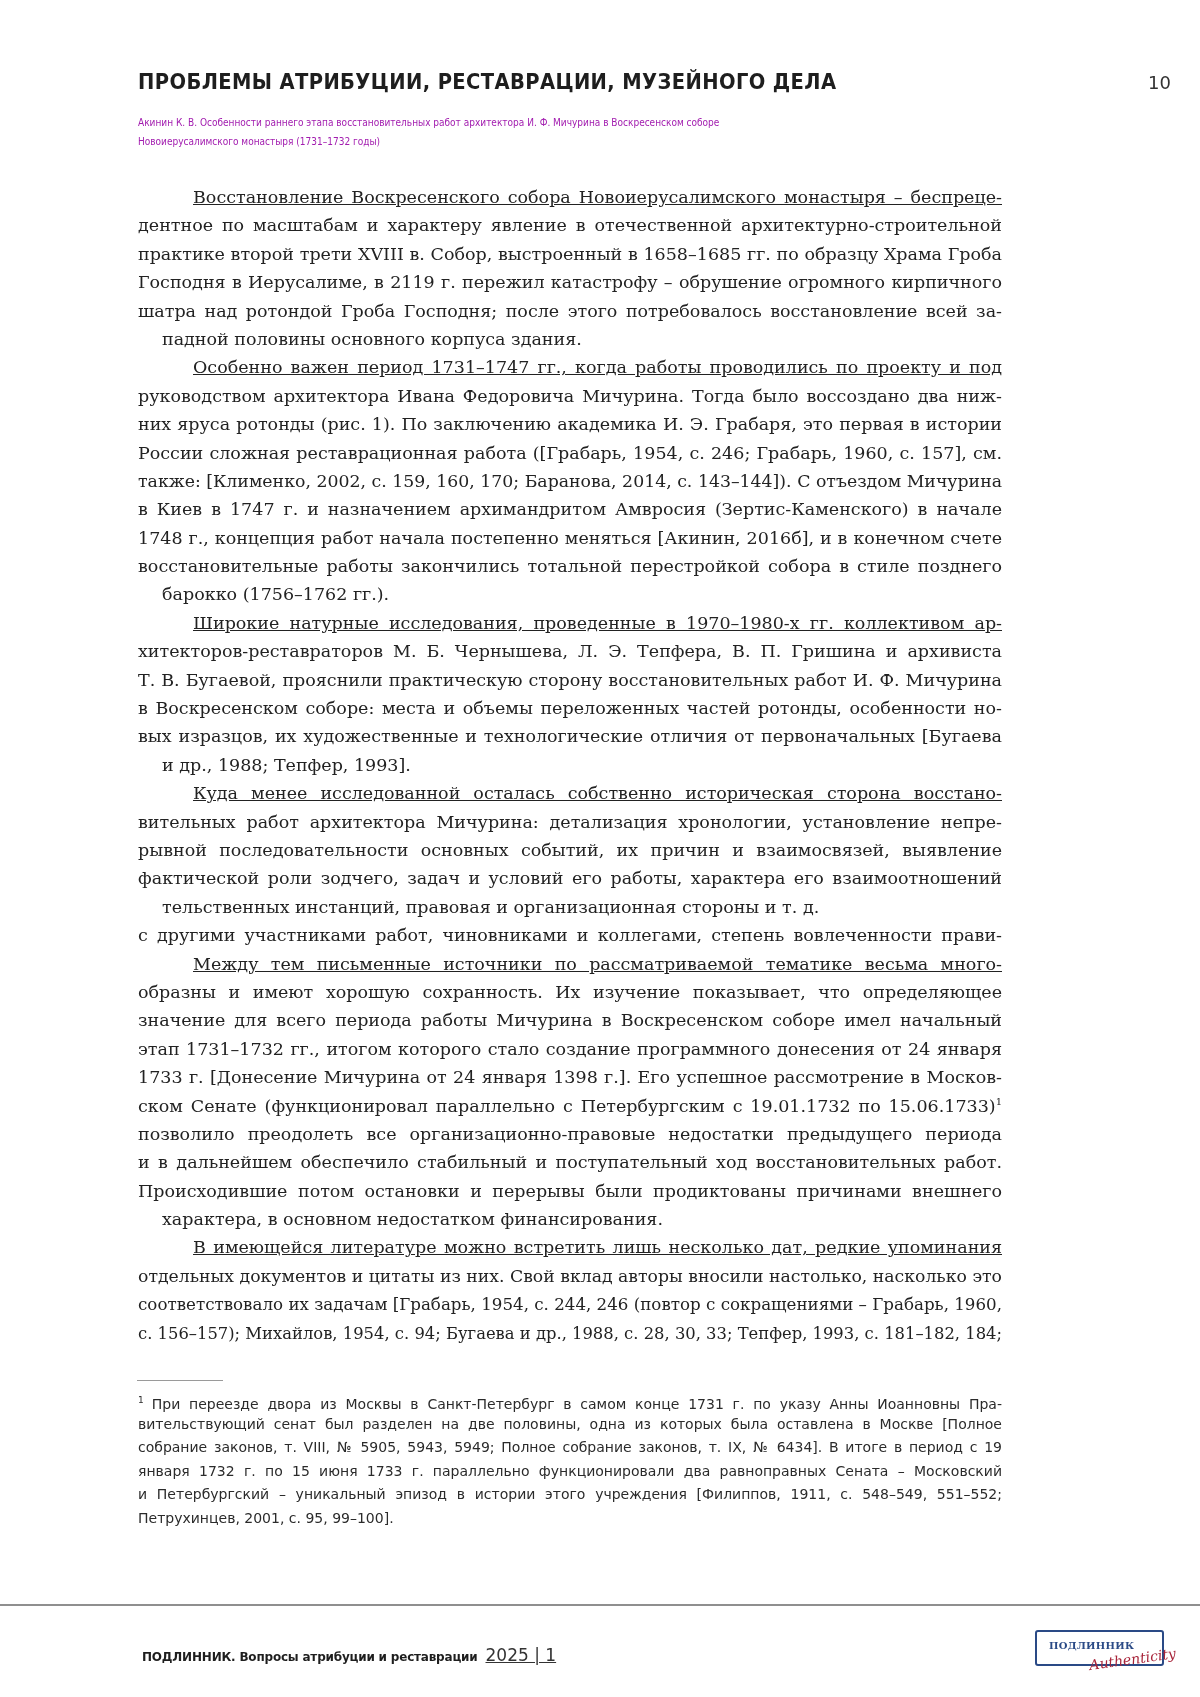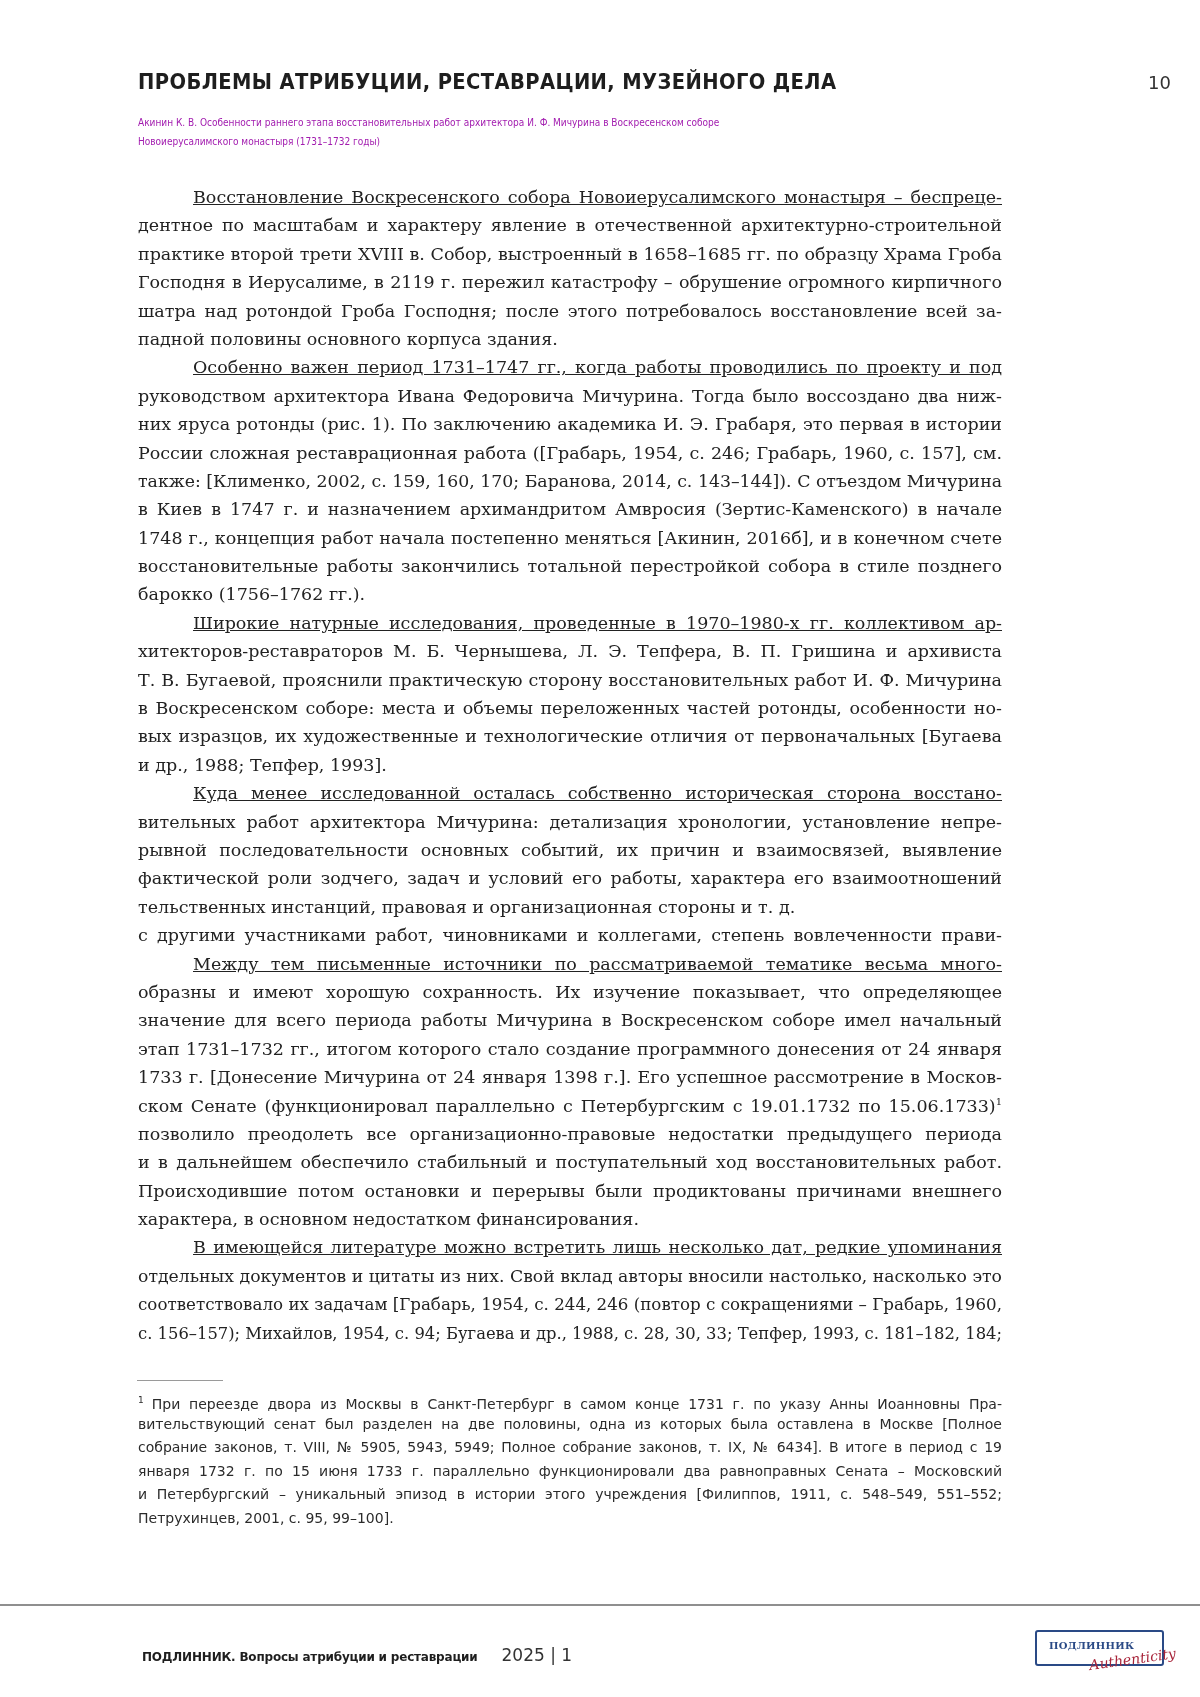--- a/index.html
+++ b/index.html
@@ -20,38 +20,38 @@
   }
   .article-ref .ln { display: block; white-space: nowrap; transform: scaleX(0.9); transform-origin: left top; }
   .body-text {
     position: absolute; left: 138px; top: 183px; width: 864px;
     font-family: "DejaVu Serif", serif; font-size: 17.5px; color: #222;
   }
   .body-text .ln {
     display: block; height: 28.4px; line-height: 28.4px; white-space: nowrap;
     text-align: justify; text-align-last: justify; overflow: visible;
   }
-  .body-text .ln.last { text-align-last: left; }
+  .body-text .ln.last { text-align-last: left; margin-left: 24px; }
   .body-text .ln.indent { padding-left: 55px; text-decoration: underline; }
   sup.fn-ref { font-size: 10px; vertical-align: 7px; line-height: 0; }
   .fn-rule { position: absolute; left: 137px; top: 1380px; width: 86px; height: 1px; background: #9a9a9a; }
   .footnote {
     position: absolute; left: 138px; top: 1389px; width: 864px;
     font-family: "DejaVu Sans", sans-serif; font-size: 14px; color: #2b2b2b;
   }
   .footnote .ln { display: block; height: 23.6px; line-height: 23.6px; white-space: nowrap; text-align: justify; text-align-last: justify; }
   .footnote .ln.last { text-align-last: left; }
   .footnote .fn-num { font-size: 9px; vertical-align: 6px; margin-right: 8px; }
   .footer-rule { position: absolute; left: 0; top: 1604px; width: 1200px; height: 2px; background: #8f8f8f; }
   .footer-journal {
     position: absolute; left: 142px; top: 1645px; white-space: nowrap;
     font-family: "DejaVu Sans", sans-serif; color: #1e1e1e;
   }
   .footer-journal .jname { font-size: 12px; font-weight: bold; letter-spacing: -0.2px; }
-  .footer-journal .jissue { font-size: 17px; margin-left: 24px; color: #333; }
+  .footer-journal .jissue { font-size: 17px; margin-left: 8px; color: #333; text-decoration: underline; }
   .logo {
     position: absolute; left: 1035px; top: 1630px; width: 129px; height: 36px;
     border: 2px solid #2a4a86; border-radius: 3px; box-sizing: border-box;
   }
   .logo .logo-word {
     position: absolute; left: 12px; top: 8px; font-family: "DejaVu Serif", serif; font-weight: bold;
     font-size: 10px; letter-spacing: 0.3px; color: #2a4a86;
   }
   .logo .logo-script {
     position: absolute; left: 52px; top: 19px; font-family: "DejaVu Serif", serif; font-style: italic;

